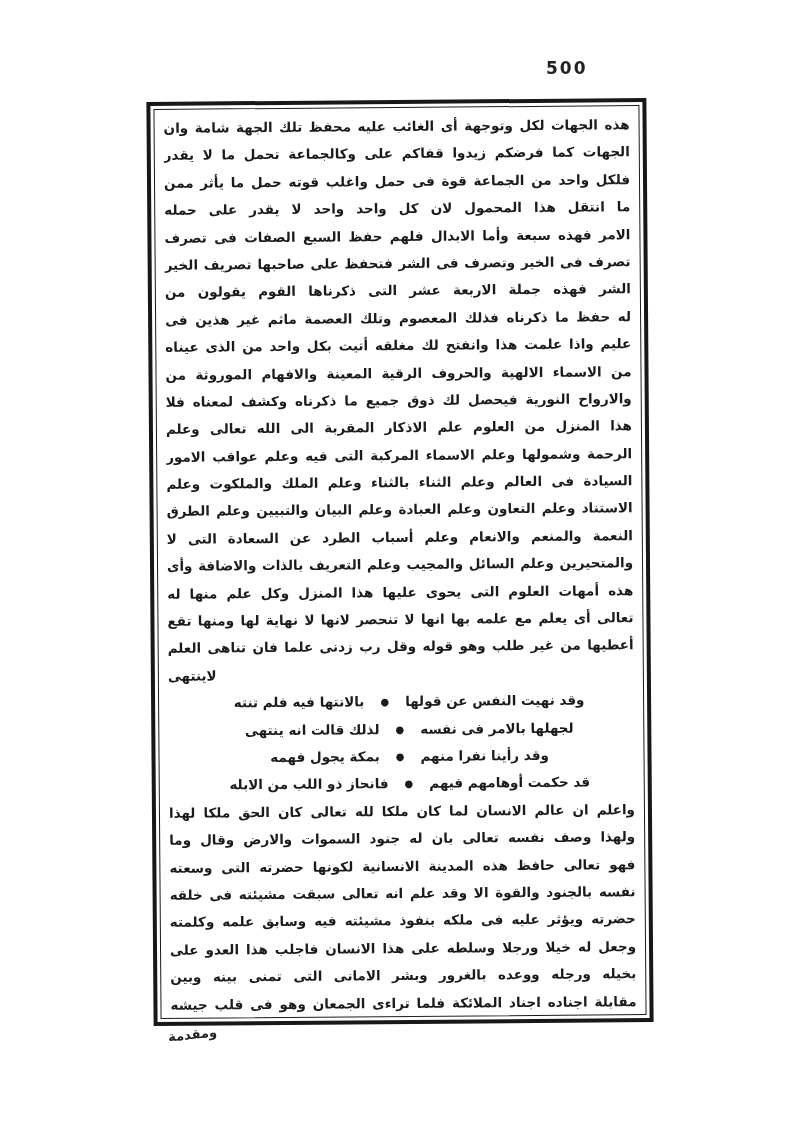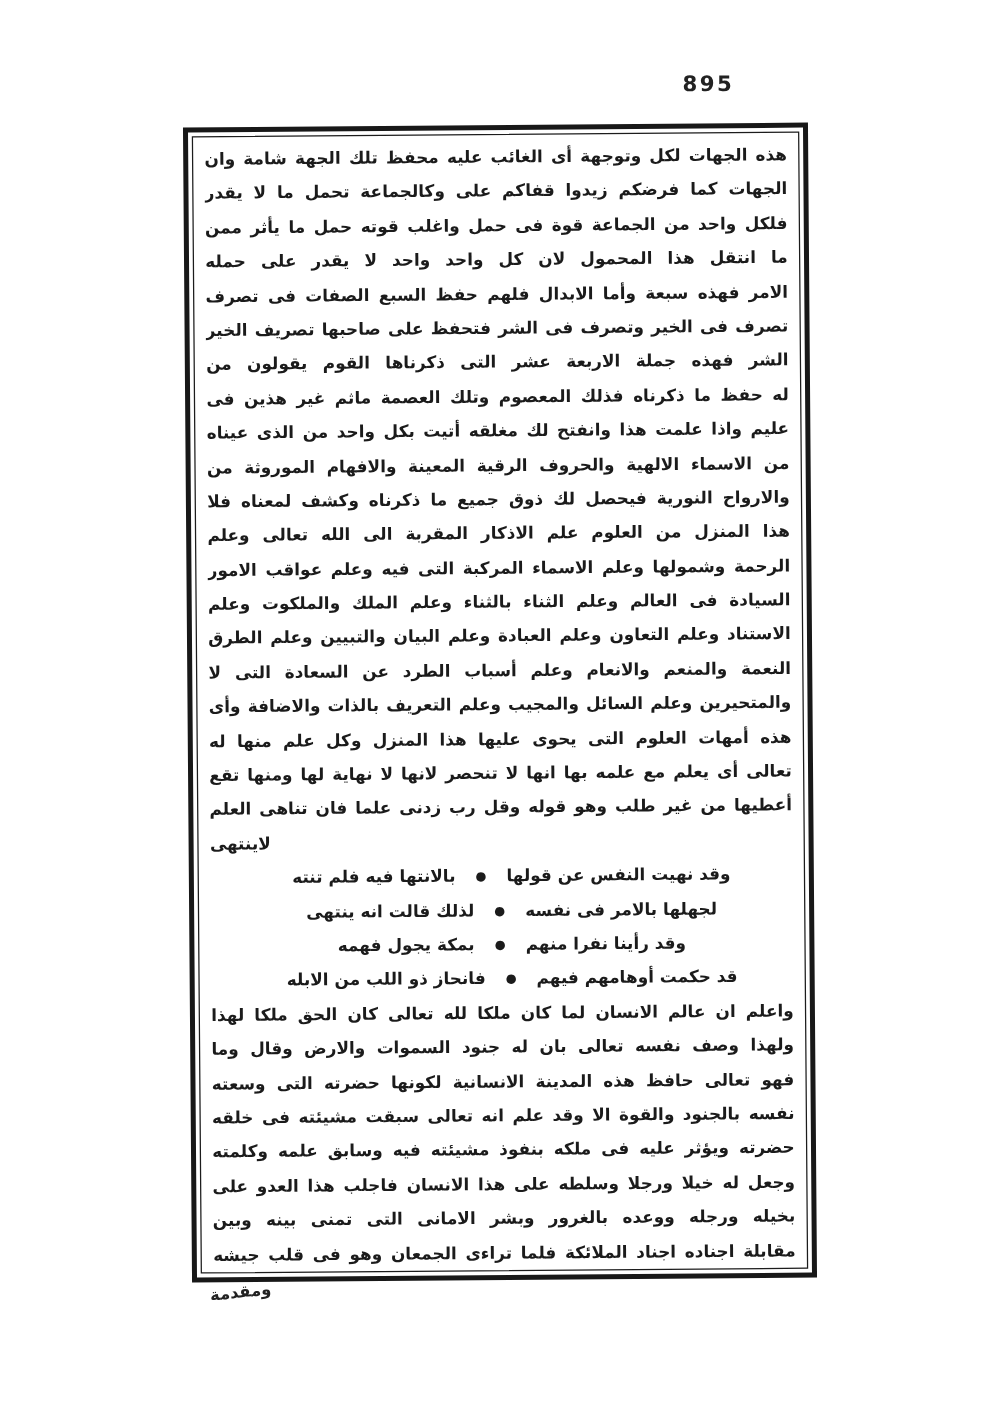--- a/index.html
+++ b/index.html
@@ -78,21 +78,21 @@
     color:#222;
     transform:rotate(-6deg);
     direction:rtl;
   }
 </style>
 </head>
 <body>
 
 <div class="page">
 
-  <div class="page-number">895</div>
+  <div class="page-number">500</div>
 
   <div class="frame">
     <div class="frame-inner">
       <div class="text-block">
 
         <p class="line">هذه الجهات لكل وتوجهة أى الغائب عليه محفظ تلك الجهة شامة وان كان لحفظ سائر</p>
         <p class="line">الجهات كما فرضكم زيدوا قفاكم على وكالجماعة تحمل ما لا يقدر الواحد على حمله اذا انفرد به</p>
         <p class="line">فلكل واحد من الجماعة قوة فى حمل واغلب قوته حمل ما يأثر ممن ذلك المحمول فلولا الجماعة</p>
         <p class="line">ما انتقل هذا المحمول لان كل واحد واحد لا يقدر على حمله فبالمجموع كان الحمل كذلك هذا</p>
         <p class="line">الامر فهذه سبعة وأما الابدال فلهم حفظ السبع الصفات فى تصرف صاحبها لها اذ لها</p>

